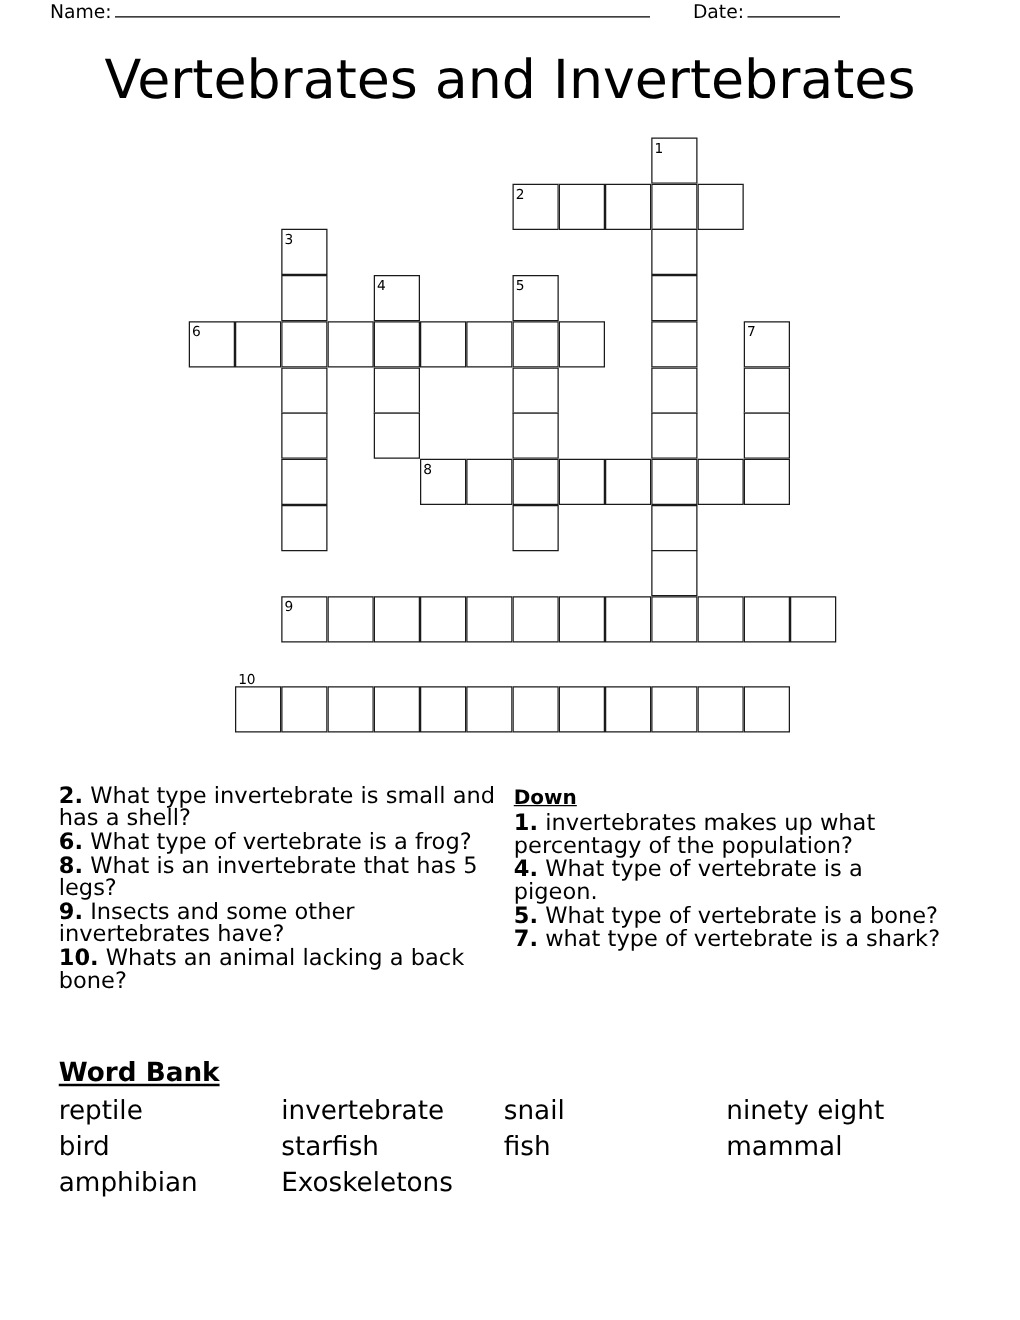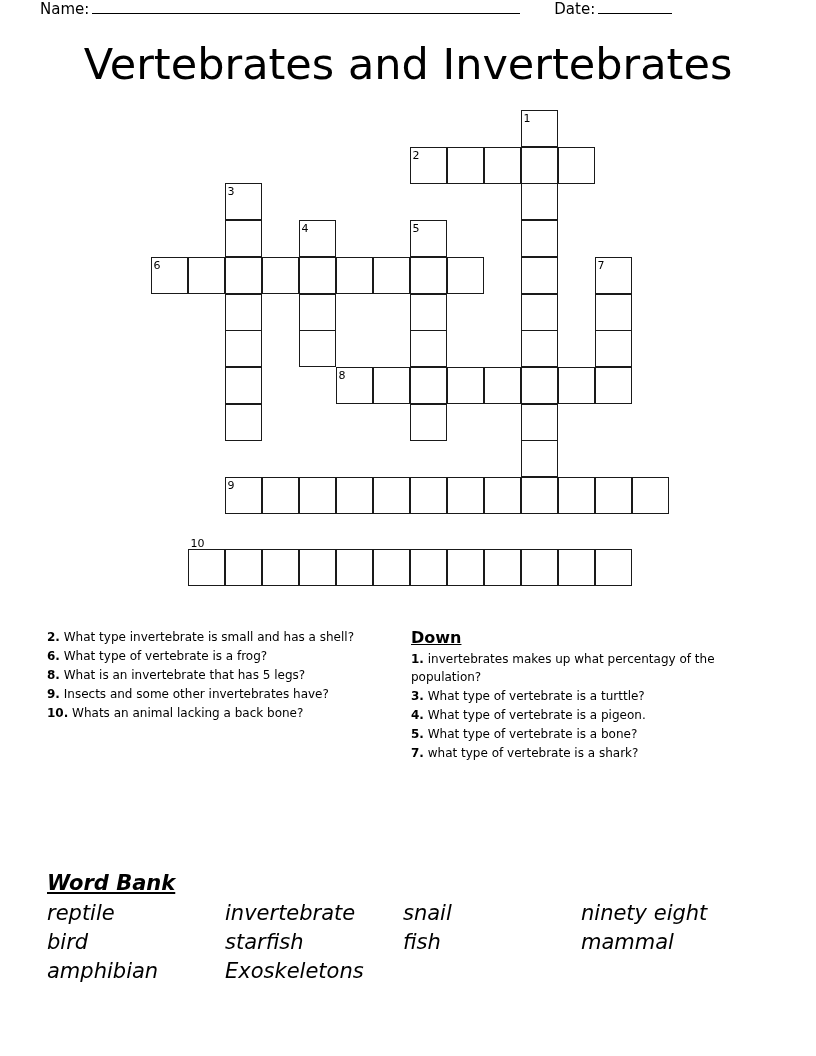--- a/index.html
+++ b/index.html
@@ -65,28 +65,28 @@
   #across-col { left:47px; width:350px; }
   #down-col   { left:411px; width:345px; }
 
   .clue-head {
     font-size:16px; font-weight:bold;
     text-decoration:underline;
     margin:0 0 2px 0;
     line-height:20px;
   }
   .clue {
-    font-size:12px;
+    font-size:18px;
     line-height:18px;
     margin:0 0 1px 0;
   }
   .clue .n { font-weight:bold; }
 
   
-  #wordbank { position:absolute; left:47px; top:870px; width:730px;font-style:italic; }
+  #wordbank { position:absolute; left:47px; top:845px; width:730px; }
   .wb-head {
     font-size:21px; font-weight:bold; text-decoration:underline;
     line-height:26px; margin:0 0 3px 0;
   }
   .wb-grid {
     display:grid;
     grid-template-columns:178px 178px 178px 190px;
     row-gap:0px;
   }
   .wb-word {
@@ -213,24 +213,20 @@
   </div>
 </div>
 
 <div class="clue-col" id="down-col">
   <div class="clue-head">Down</div>
   <div class="clue">
     <span class="n">1.</span>
     <span>invertebrates makes up what percentagy of the population?</span>
   </div>
   <div class="clue">
-    <span class="n">3.</span>
-    <span>What type of vertebrate is a turttle?</span>
-  </div>
-  <div class="clue">
     <span class="n">4.</span>
     <span>What type of vertebrate is a pigeon.</span>
   </div>
   <div class="clue">
     <span class="n">5.</span>
     <span>What type of vertebrate is a bone?</span>
   </div>
   <div class="clue">
     <span class="n">7.</span>
     <span>what type of vertebrate is a shark?</span>

